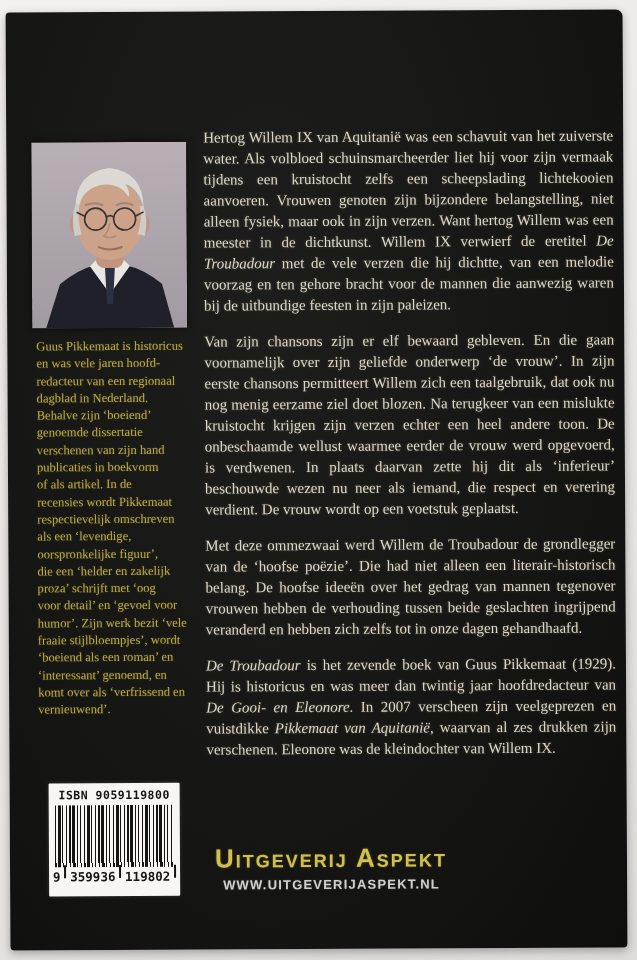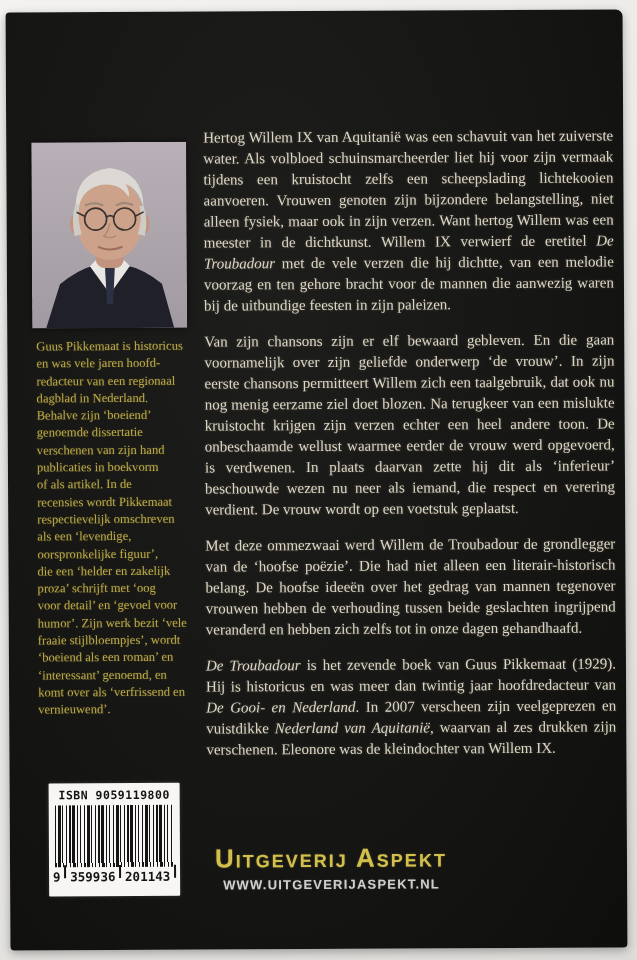--- a/index.html
+++ b/index.html
@@ -143,32 +143,32 @@
 fraaie stijlbloempjes’, wordt
 ‘boeiend als een roman’ en
 ‘interessant’ genoemd, en
 komt over als ‘verfrissend en
 vernieuwend’.</div>
 
   <div class="blurb">
     <p><span>Hertog Willem IX van Aquitanië was een schavuit van het zuiverste water. Als volbloed schuinsmarcheerder liet hij voor zijn vermaak tijdens een kruistocht zelfs een scheepslading lichtekooien aanvoeren. Vrouwen genoten zijn bijzondere belangstelling, niet alleen fysiek, maar ook in zijn verzen. Want hertog Willem was een meester in de dichtkunst. Willem IX verwierf de eretitel </span><i>De Troubadour</i><span> met de vele verzen die hij dichtte, van een melodie voorzag en ten gehore bracht voor de mannen die aanwezig waren bij de uitbundige feesten in zijn paleizen.</span></p>
     <p><span>Van zijn chansons zijn er elf bewaard gebleven. En die gaan voornamelijk over zijn geliefde onderwerp ‘de vrouw’. In zijn eerste chansons permitteert Willem zich een taalgebruik, dat ook nu nog menig eerzame ziel doet blozen. Na terugkeer van een mislukte kruistocht krijgen zijn verzen echter een heel andere toon. De onbeschaamde wellust waarmee eerder de vrouw werd opgevoerd, is verdwenen. In plaats daarvan zette hij dit als ‘inferieur’ beschouwde wezen nu neer als iemand, die respect en verering verdient. De vrouw wordt op een voetstuk geplaatst.</span></p>
     <p><span>Met deze ommezwaai werd Willem de Troubadour de grondlegger van de ‘hoofse poëzie’. Die had niet alleen een literair-historisch belang. De hoofse ideeën over het gedrag van mannen tegenover vrouwen hebben de verhouding tussen beide geslachten ingrijpend veranderd en hebben zich zelfs tot in onze dagen gehandhaafd.</span></p>
-    <p><i>De Troubadour</i><span> is het zevende boek van Guus Pikkemaat (1929). Hij is historicus en was meer dan twintig jaar hoofdredacteur van </span><i>De Gooi- en Nederland</i><span>. In 2007 verscheen zijn veelgeprezen en vuistdikke </span><i>Nederland van Aquitanië</i><span>, waarvan al zes drukken zijn verschenen. Eleonore was de kleindochter van Willem IX.</span></p>
+    <p><i>De Troubadour</i><span> is het zevende boek van Guus Pikkemaat (1929). Hij is historicus en was meer dan twintig jaar hoofdredacteur van </span><i>De Gooi- en Eleonore</i><span>. In 2007 verscheen zijn veelgeprezen en vuistdikke </span><i>Pikkemaat van Aquitanië</i><span>, waarvan al zes drukken zijn verschenen. Eleonore was de kleindochter van Willem IX.</span></p>
   </div>
 
   <div class="barcode">
     <div class="isbn-line">ISBN 9059119800</div>
     <div class="bars"></div>
     <div class="ean-row">
       <span class="digits">9</span>
       <span class="guard"></span>
       <span class="digits">359936</span>
       <span class="guard"></span>
-      <span class="digits">201143</span>
+      <span class="digits">119802</span>
       <span class="guard"></span>
     </div>
   </div>
 
   <div class="publisher">
     <div class="pub-logo">Uitgeverij Aspekt</div>
     <div class="pub-site">WWW.UITGEVERIJASPEKT.NL</div>
   </div>
 
 </div>

